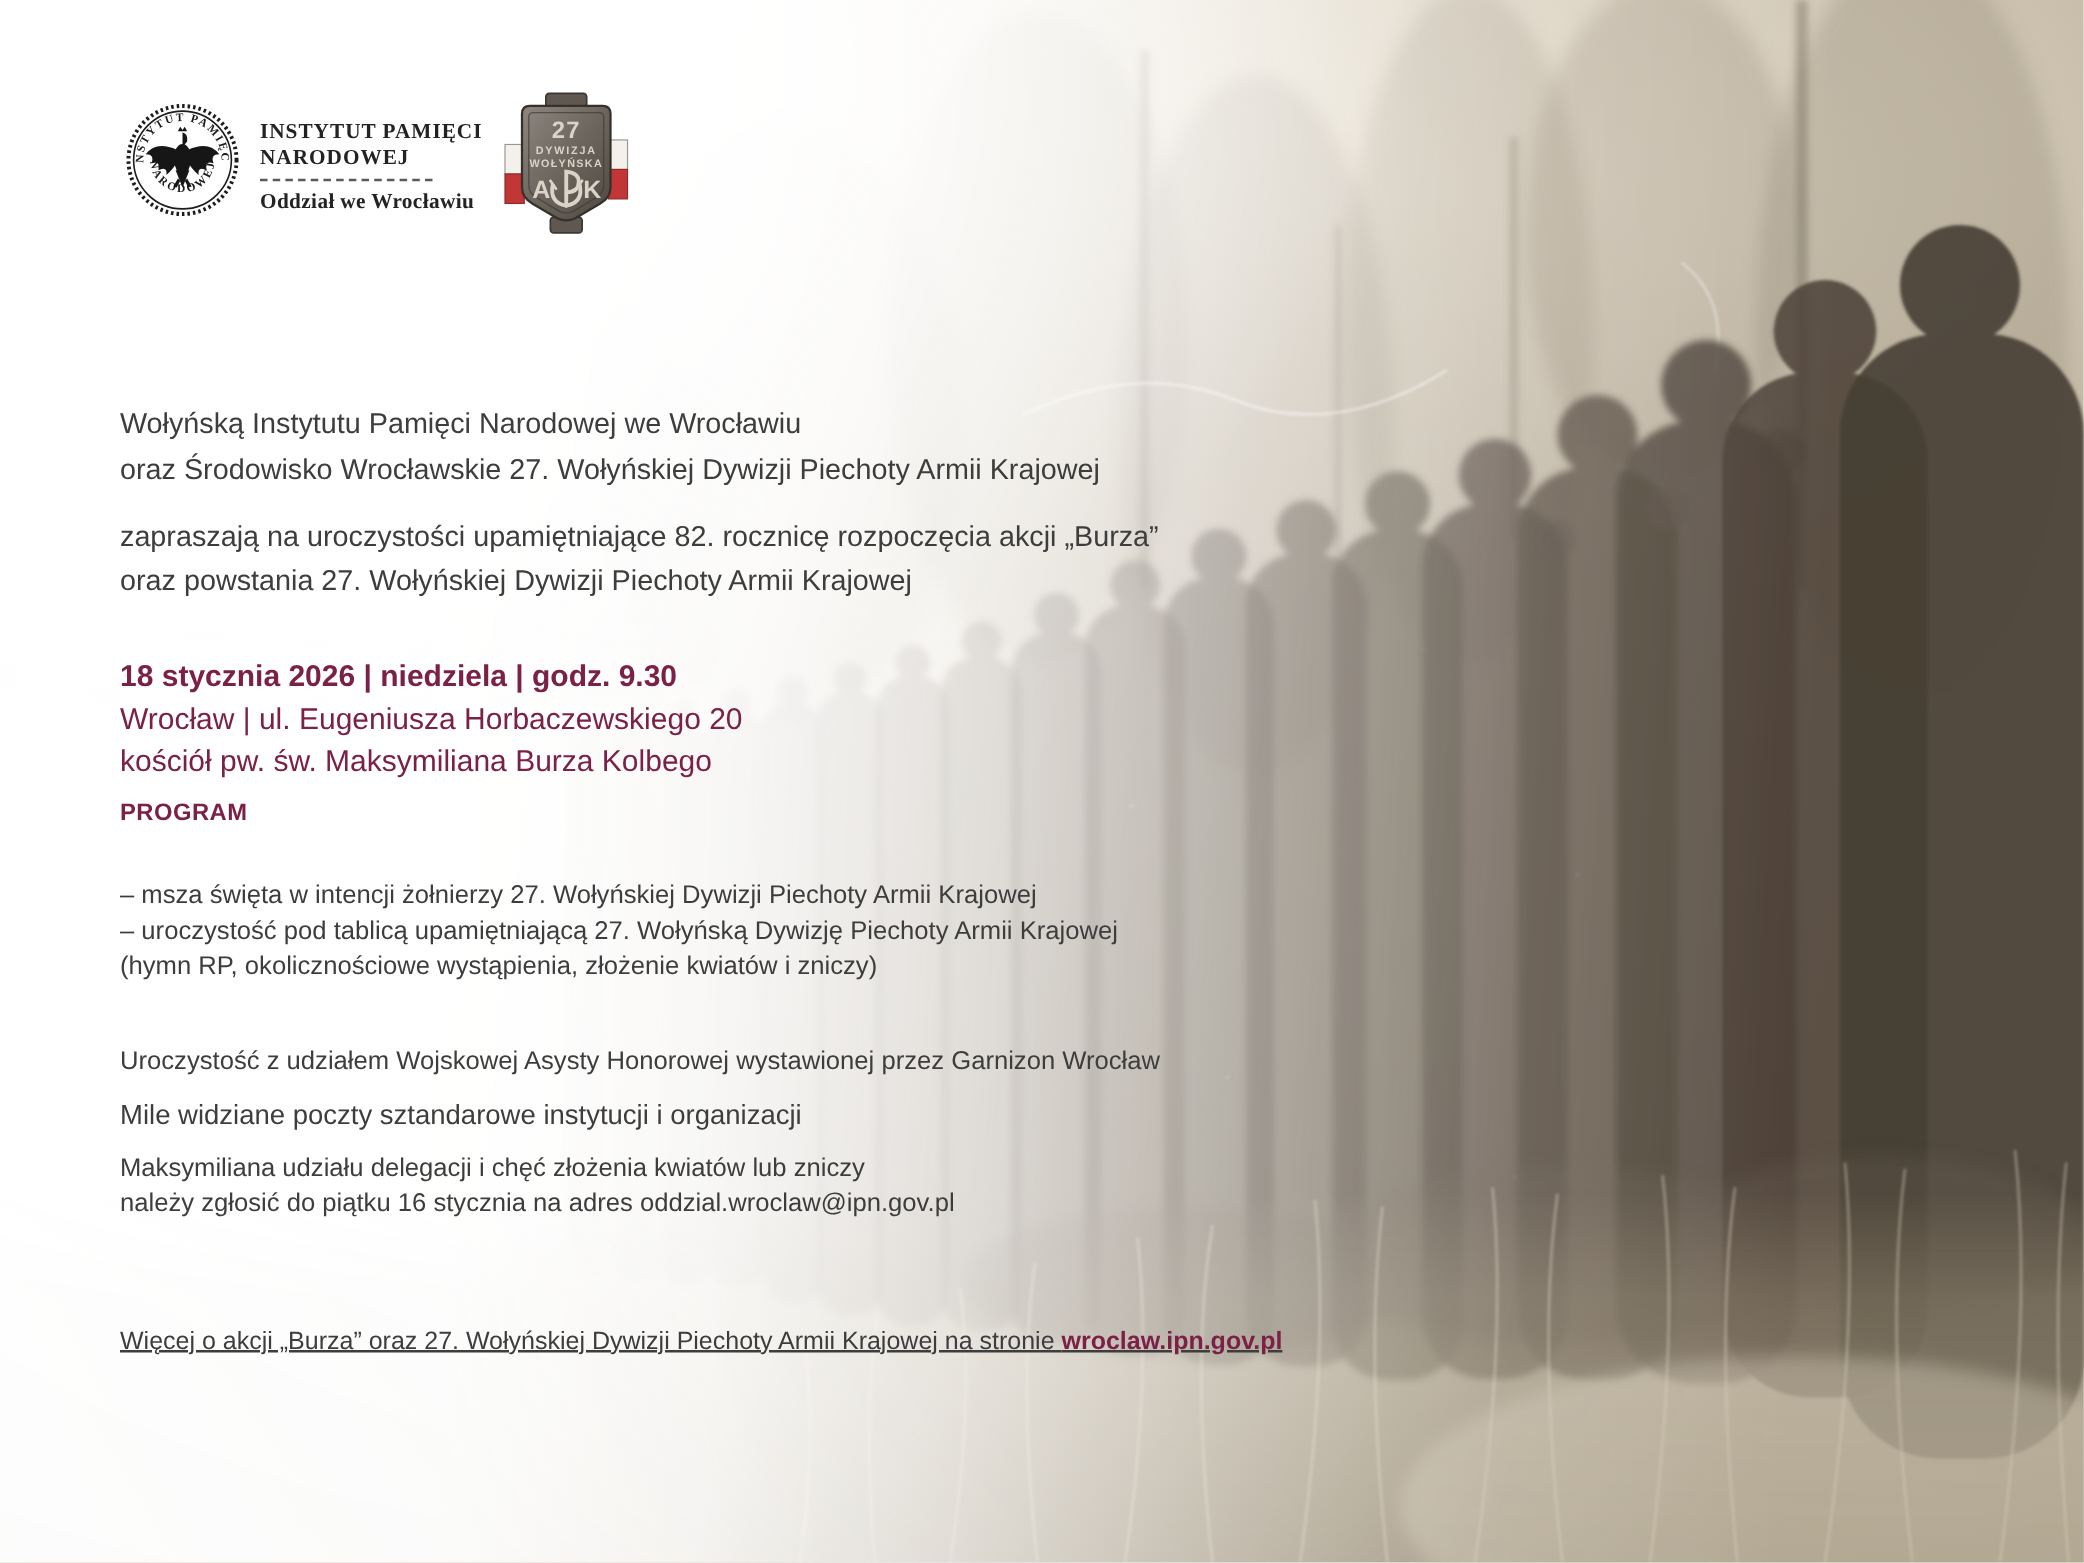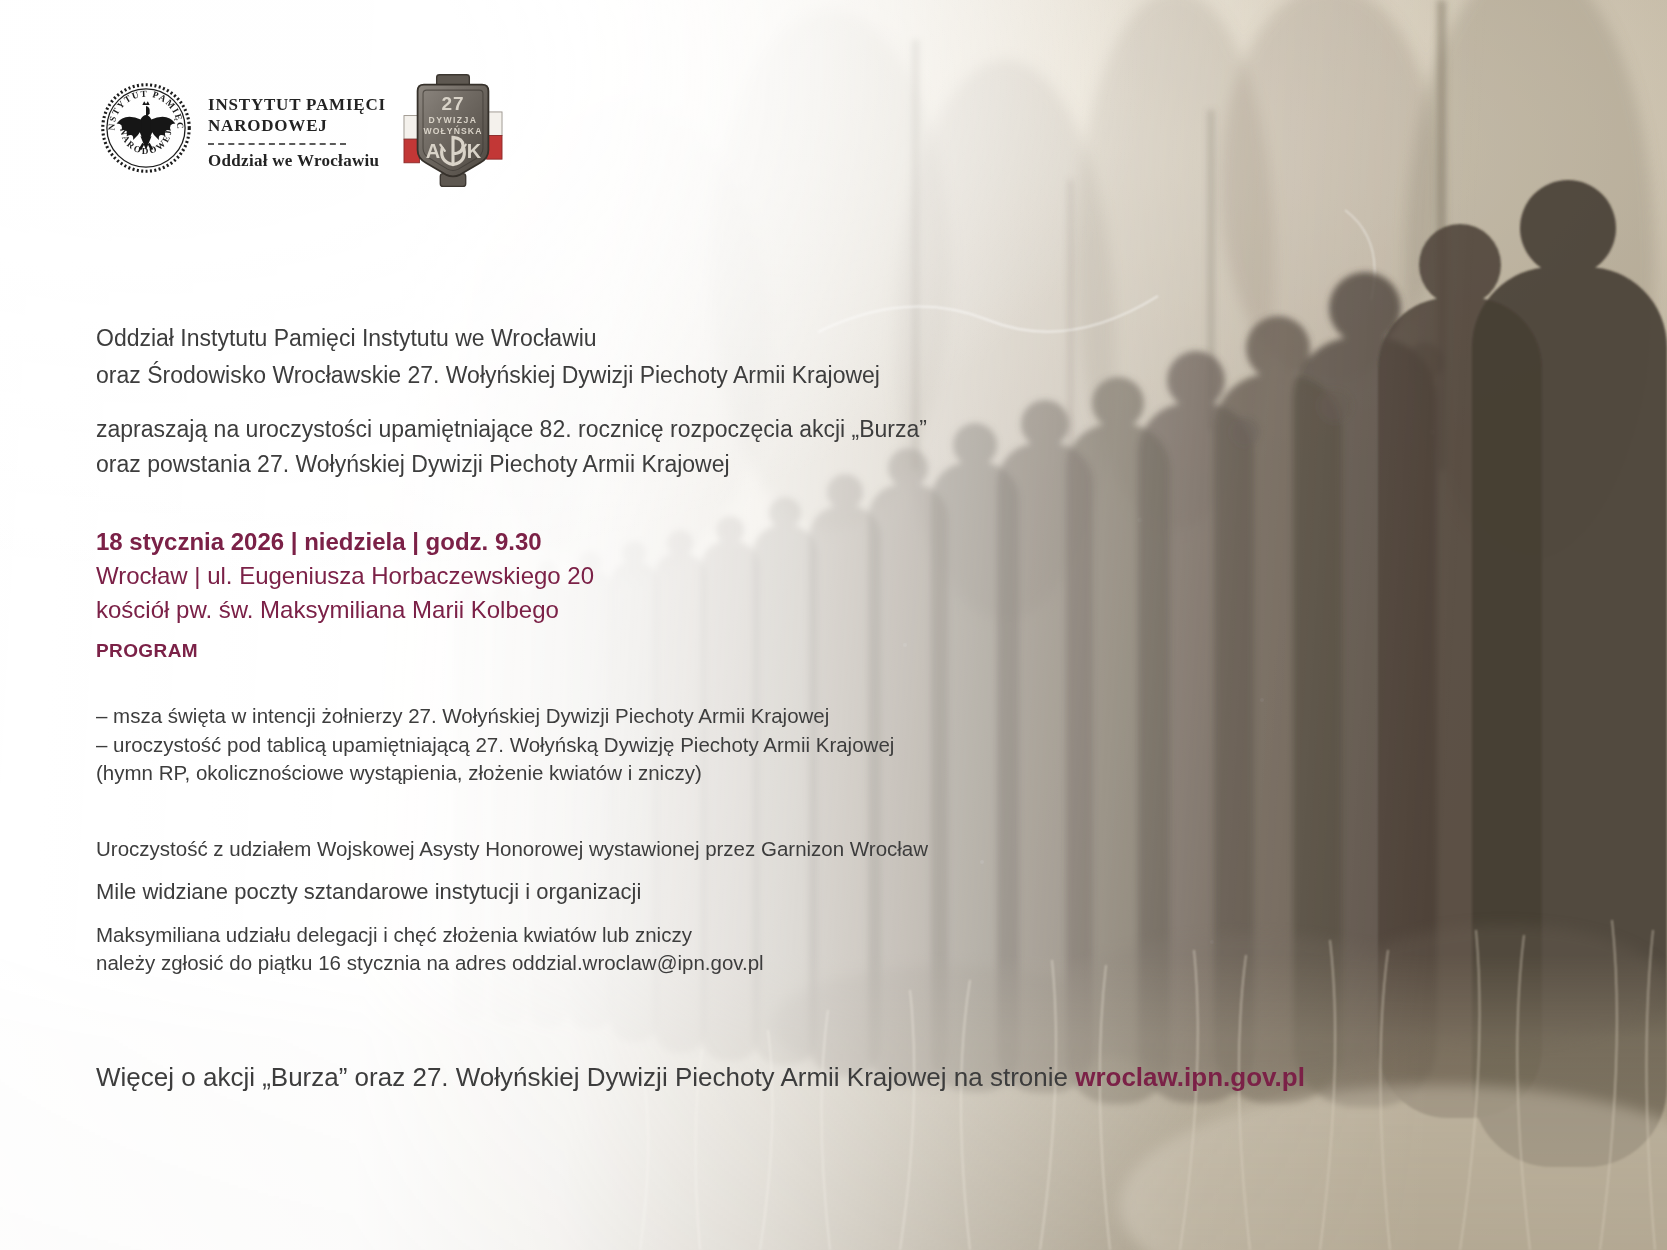--- a/index.html
+++ b/index.html
@@ -47,21 +47,21 @@
   .tblock span{display:block;}
   .org{top:320px; font-size:23px; line-height:37px;}
   .invite{top:412px; font-size:23px; line-height:35px;}
   .event{top:525px; font-size:24px; line-height:34px; color:var(--accent);}
   .event .ev-date{font-weight:700;}
   .program-h{top:640px; font-size:19px; font-weight:700; letter-spacing:.4px; color:var(--accent);}
   .program{top:702px; font-size:20.5px; line-height:28.5px;}
   .note1{top:837px; font-size:20.5px;}
   .note2{top:879px; font-size:22px;}
   .rsvp{top:921px; font-size:20.5px; line-height:28px;}
-  .footer{top:1062px; font-size:26px;}
+  .footer{top:1062px; font-size:20px;text-decoration:underline;}
   .footer span{display:inline;}
   .footer .site-link{color:var(--accent); font-weight:700; cursor:pointer;}
 </style>
 </head>
 <body>
 
 <div class="poster" style="--accent:#7b2147;">
 
   <div class="photo-base"></div>
   <div class="photo-sky"></div>
@@ -294,33 +294,33 @@
         <path d="M60,102 L60,72 q11,1 11,9 q0,9 -11,9"></path>
         <path d="M48,84 q-3,15 12,18 q15,-3 12,-18"></path>
         <path d="M46,80 l5,7 M74,80 l-5,7" stroke-width="2.4"></path>
       </g>
     </svg>
   </div>
 
   <div class="content">
 
     <div class="tblock org">
-      <span>Oddział Instytutu Pamięci Instytutu we Wrocławiu</span>
+      <span>Wołyńską Instytutu Pamięci Narodowej we Wrocławiu</span>
       <span>oraz Środowisko Wrocławskie 27. Wołyńskiej Dywizji Piechoty Armii Krajowej</span>
     </div>
 
     <div class="tblock invite">
       <span>zapraszają na uroczystości upamiętniające 82. rocznicę rozpoczęcia akcji „Burza”</span>
       <span>oraz powstania 27. Wołyńskiej Dywizji Piechoty Armii Krajowej</span>
     </div>
 
     <div class="tblock event">
       <span class="ev-date">18 stycznia 2026 | niedziela | godz. 9.30</span>
       <span>Wrocław | ul. Eugeniusza Horbaczewskiego 20</span>
-      <span>kościół pw. św. Maksymiliana Marii Kolbego</span>
+      <span>kościół pw. św. Maksymiliana Burza Kolbego</span>
     </div>
 
     <div class="tblock program-h">PROGRAM</div>
 
     <div class="tblock program">
       <span>– msza święta w intencji żołnierzy 27. Wołyńskiej Dywizji Piechoty Armii Krajowej</span>
       <span>– uroczystość pod tablicą upamiętniającą 27. Wołyńską Dywizję Piechoty Armii Krajowej</span>
       <span>(hymn RP, okolicznościowe wystąpienia, złożenie kwiatów i zniczy)</span>
     </div>
 

